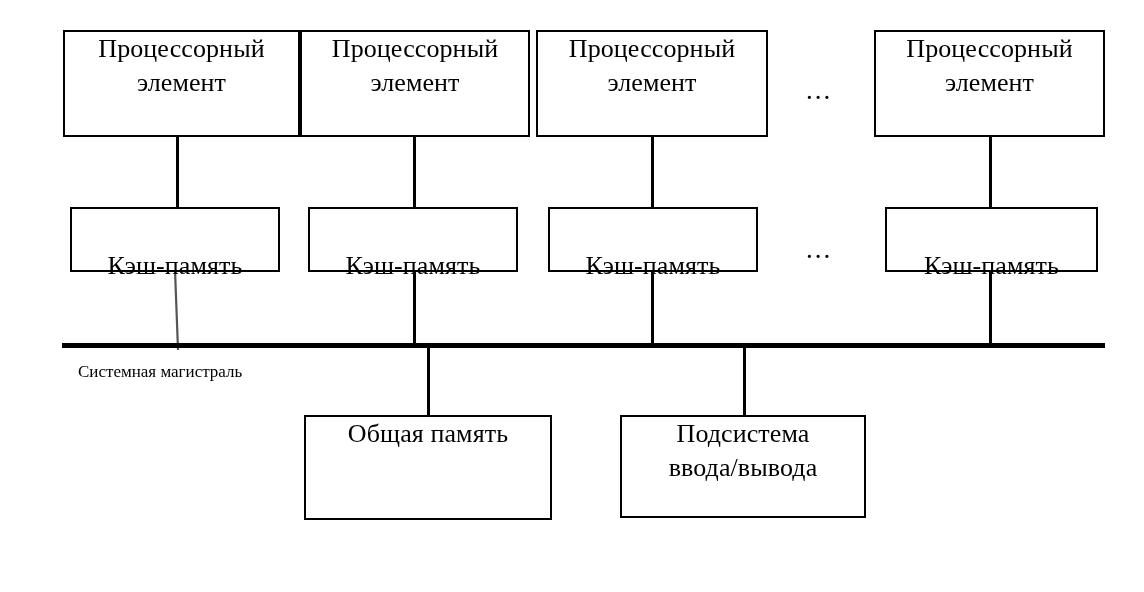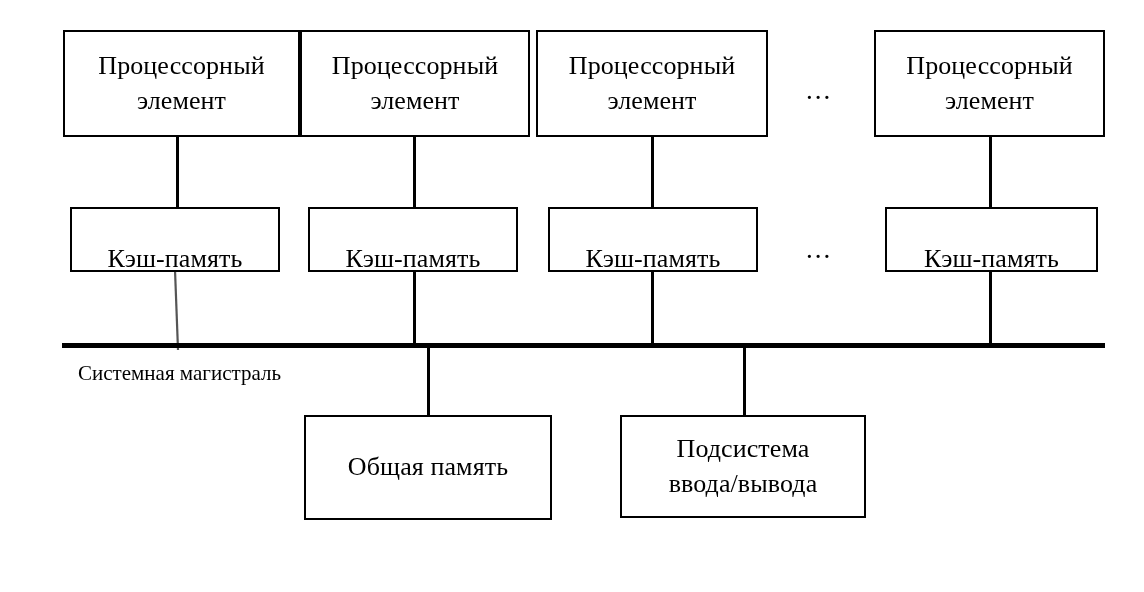--- a/index.html
+++ b/index.html
@@ -18,21 +18,21 @@
     height: 592px;
     background: #ffffff;
     overflow: hidden;
   }
   .node-box {
     position: absolute;
     box-sizing: border-box;
     border: 2px solid #000000;
     background: #ffffff;
     display: flex;
-    align-items: center;
+    align-items: flex-start;
     justify-content: center;
     text-align: center;
     z-index: 3;
   }
   .node-label {
     display: block;
     font-size: 26px;
     line-height: 1.32;
     letter-spacing: 0.1px;
     white-space: pre-line;
@@ -55,21 +55,21 @@
   }
   .bus-line {
     position: absolute;
     background: #000000;
     height: 5px;
     z-index: 2;
     border-radius: 0;
   }
   .bus-label {
     position: absolute;
-    font-size: 21px;
+    font-size: 17px;
     line-height: 1;
     white-space: nowrap;
     z-index: 3;
   }
   .ellipsis {
     position: absolute;
     font-size: 27px;
     line-height: 1;
     letter-spacing: 2px;
     z-index: 3;

